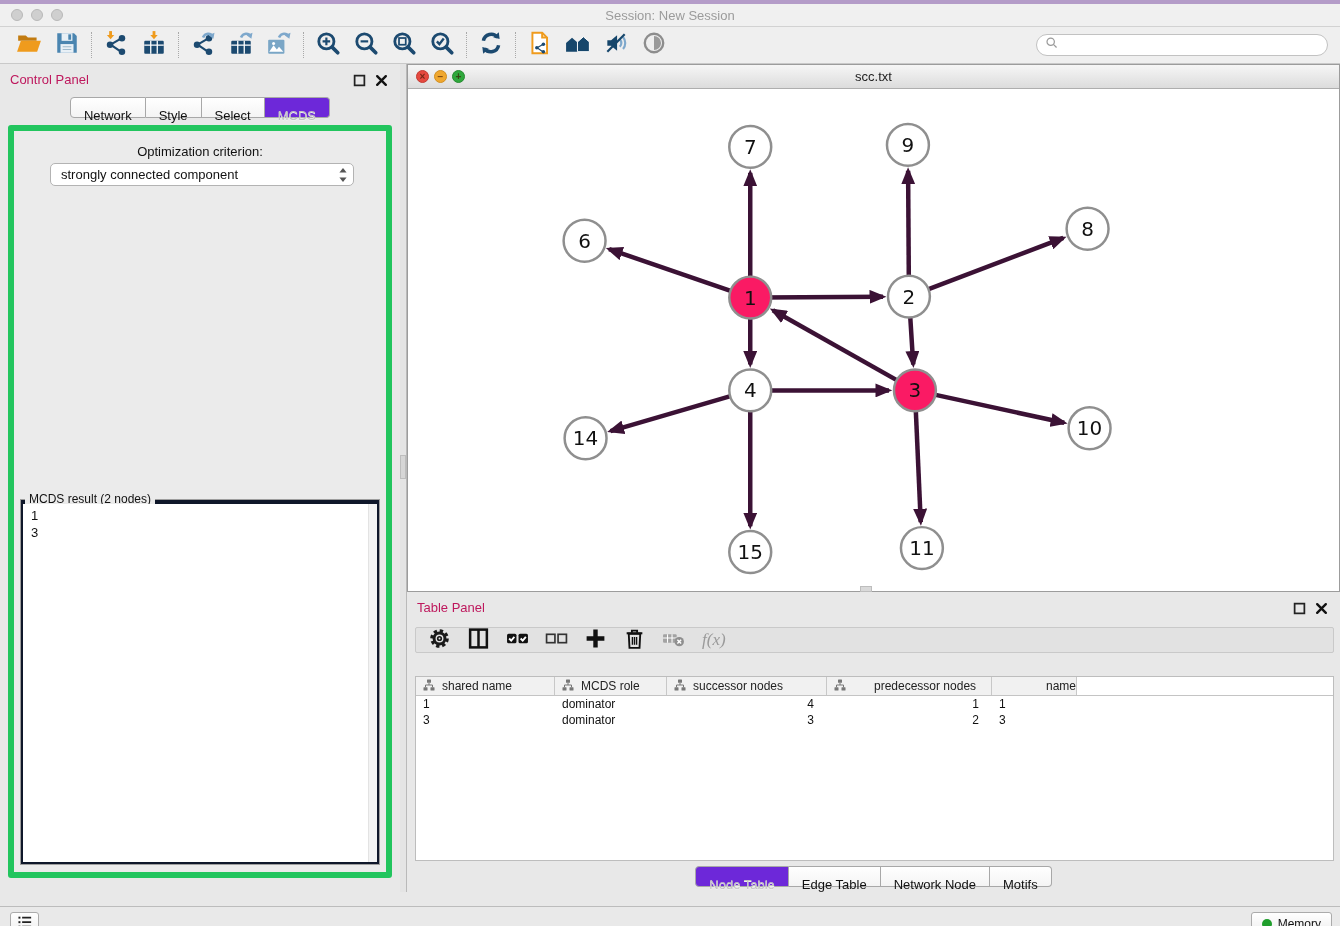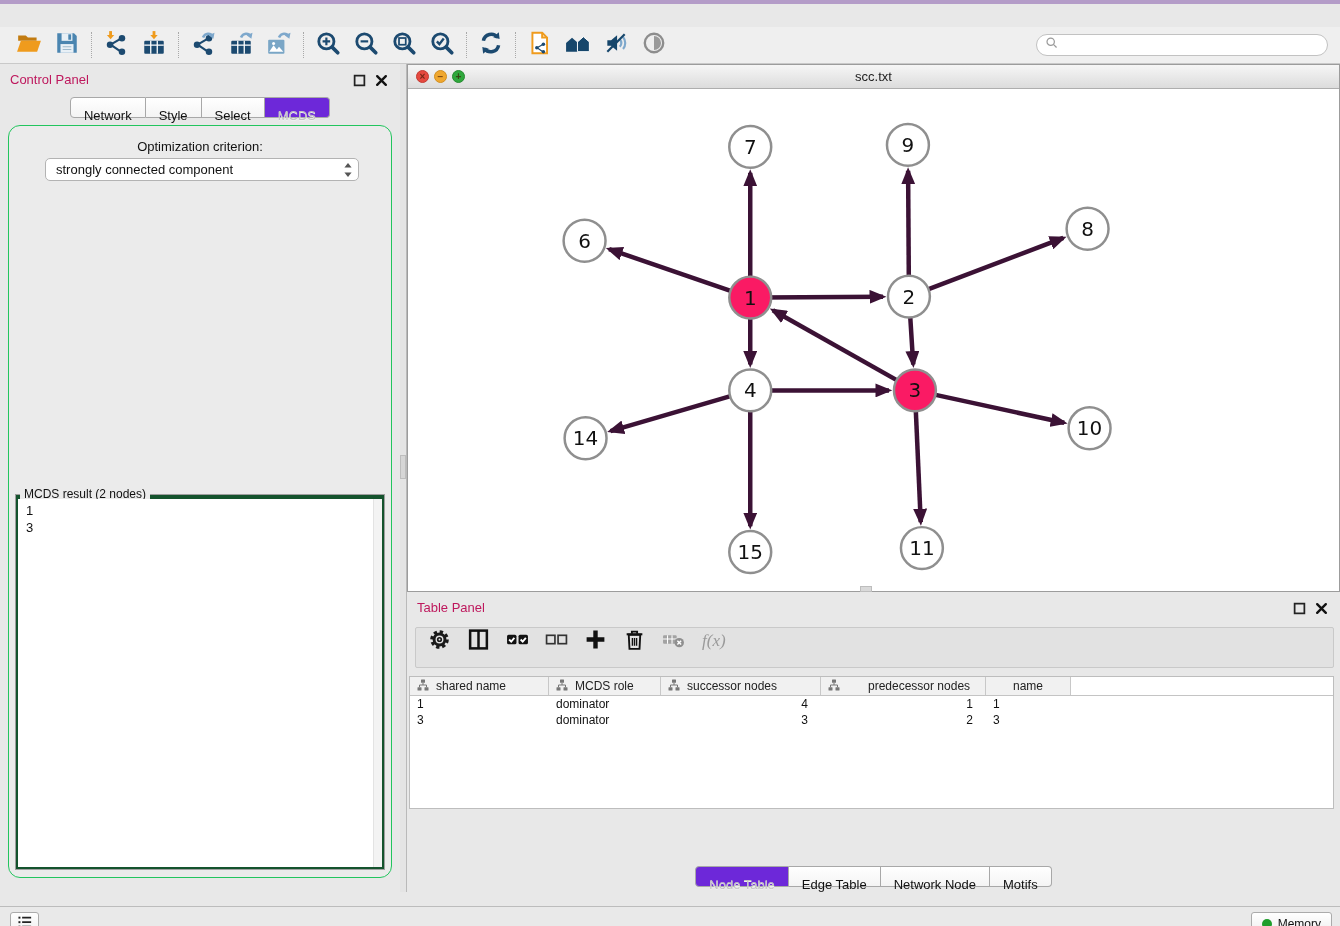--- a/index.html
+++ b/index.html
@@ -23,27 +23,27 @@
 .panel-title{position:absolute;top:8px;left:10px;font-size:13px;color:#be185d}
 .panel-controls{display:flex;gap:9px;position:absolute;top:9px;right:12px}
 .panel-ctl{width:13px;height:13px}
 .panel-ctl svg{width:13px;height:13px}
 .seg-tabs{display:flex;justify-content:center}
 .cp-tabs{position:absolute;top:33px;left:0;right:0}
 .tab{height:21px;line-height:19px;padding:8px 13px;font-size:13px;background:linear-gradient(#fff,#f4f4f4);border:1px solid #a8a8a8;border-left:none;color:#111;cursor:default}
 .tab:first-child{border-left:1px solid #a8a8a8;border-radius:4px 0 0 4px}
 .tab:last-child{border-radius:0 4px 4px 0}
 .tab.active{background:#6d28d9;color:#c3c3c3;text-shadow:0 1px 0 #efefef}
-.cp-inner{position:absolute;left:8px;right:8px;top:61px;bottom:14px;background:#ebebeb;border:1px solid #22c55e;border-radius:12px}
+.cp-inner{position:absolute;left:8px;right:8px;top:61px;bottom:14px;background:#ebebeb;border:6px solid #22c55e;border-radius:3px}
 .opt-label{position:absolute;top:13px;left:0;right:0;text-align:center;font-size:13px;color:#111}
 .dropdown{position:absolute;left:36px;right:32px;top:32px;height:23px;background:#fff;border:1px solid #b3b3b3;border-radius:5px;display:flex;align-items:center;font-size:13px;padding-left:10px;color:#111}
 .dropdown .stepper{margin-left:auto;margin-right:5px;width:10px;height:16px}
 .btn-row{position:absolute;top:65px;left:0;right:0;display:flex;justify-content:center;gap:14px}
 .push-btn{height:22px;padding:0 17px;font-size:13px;background:linear-gradient(#fff,#f0f0f0);border:1px solid #b0b0b0;border-radius:4px;color:#111;display:flex;align-items:center;cursor:default}
-.result-group{position:absolute;left:6px;right:6px;top:368px;bottom:7px;border:1px solid #9e9e9e;background:#14532d}
+.result-group{position:absolute;left:6px;right:6px;top:368px;bottom:7px;border:1px solid #9e9e9e;background:#0f172a}
 .result-legend{position:absolute;top:-8px;left:4px;background:#ebebeb;padding:0 4px;font-size:12px;color:#111}
 .result-area{position:absolute;left:2px;right:2px;top:4px;bottom:2px;background:#fff}
 .result-scroll{position:absolute;right:0;top:0;bottom:0;width:9px;background:#f3f3f3;border-left:1px solid #e3e3e3}
 .result-lines{padding:3px 8px;font-size:13px;line-height:17px;color:#111;white-space:pre}
 
 .v-splitter{position:absolute;left:400px;top:64px;width:7px;bottom:34px;background:#e4e4e4;border-right:1px solid #b9b9b9}
 .v-grip{position:absolute;left:0px;top:391px;width:6px;height:24px;background:#d6d6d6;border:1px solid #bdbdbd}
 
 .net-window{position:absolute;left:407px;top:64px;width:933px;height:528px;background:#fff;border:1px solid #9c9c9c}
 .net-titlebar{position:absolute;left:0;top:0;right:0;height:24px;background:linear-gradient(#f6f6f6,#dcdcdc);border-bottom:1px solid #aeaeae}
@@ -51,47 +51,55 @@
 .mac{width:13px;height:13px;border-radius:50%;font-size:10px;line-height:12px;text-align:center;color:rgba(60,20,0,.65);font-weight:bold;cursor:default}
 .mac.red{background:#e5493f;border:1px solid #c43a32}
 .mac.yellow{background:#f0a72e;border:1px solid #d18f1f}
 .mac.green{background:#2fa83c;border:1px solid #268a30}
 .net-title{position:absolute;left:0;right:0;top:4px;text-align:center;font-size:13px;color:#222}
 .net-canvas{position:absolute;left:0;top:24px;right:0;bottom:0;background:#fff}
 #graph{width:100%;height:100%;display:block}
 .canvas-grip{position:absolute;left:452px;bottom:-1px;width:12px;height:6px;background:#d9d9d9;border:1px solid #bdbdbd}
 
 .table-panel{position:absolute;left:407px;top:592px;width:933px;bottom:34px;background:#e8e8e8}
-.tp-toolbar{position:absolute;left:8px;right:6px;top:35px;height:41px;background:#e2e2e2;border:1px solid #c9c9c9;border-radius:2px;display:flex;align-items:flex-start;gap:16px;padding-left:12px}
+.tp-toolbar{position:absolute;left:8px;right:6px;top:35px;height:26px;background:#e2e2e2;border:1px solid #c9c9c9;border-radius:2px;display:flex;align-items:center;gap:16px;padding-left:12px}
 .tp-btn{display:flex;align-items:center;justify-content:center;cursor:default}
 .tp-btn svg{width:23px;height:23px}
 .tp-btn.wide svg{width:36px;height:23px}
-.tp-table{position:absolute;left:2px;right:6px;top:84px;height:133px;background:#fff;border:1px solid #bdbdbd;overflow:hidden}
+.tp-table{position:absolute;left:8px;right:6px;top:84px;height:185px;background:#fff;border:1px solid #bdbdbd;overflow:hidden}
 .thead{display:flex;height:19px;border-bottom:1px solid #c4c4c4;font-size:12px}
 .th{background:#f1f1f1;border-right:1px solid #c8c8c8;display:flex;align-items:center;padding-left:7px;gap:7px;color:#222;flex:none}
-.th.center{justify-content:center;padding-left:0}
+.th.center{justify-content:flex-end;padding-left:0}
 .th svg{width:12px;height:12px;flex:none}
 .th-filler{flex:1;background:#fff}
 .tr{display:flex;height:16px;font-size:12px;color:#111}
 .td{display:flex;align-items:center;padding:0 7px;flex:none;overflow:hidden}
 .td.right{justify-content:flex-end;padding-right:13px}
 .tp-tabs{position:absolute;left:0;right:0;top:274px}
 
 .status-bar{position:absolute;left:0;bottom:0;right:0;height:20px;background:#e9e9e9;border-top:1px solid #bcbcbc}
 .sb-left-btn{position:absolute;left:10px;top:5px;width:29px;height:24px;background:linear-gradient(#fff,#ededed);border:1px solid #ababab;border-radius:3px;display:flex;align-items:center;justify-content:center}
 .sb-left-btn svg{width:18px;height:18px}
 .sb-memory{position:absolute;right:8px;top:5px;height:24px;padding:0 10px;background:linear-gradient(#fff,#ededed);border:1px solid #ababab;border-radius:3px;display:flex;align-items:center;gap:6px;font-size:12px;color:#111}
 .mem-dot{width:10px;height:10px;border-radius:50%;background:#1f9e2c}
 </style>
 </head>
 <body>
 
 <div id="app">
   <div class="top-strip"></div>
 
+  <div class="titlebar">
+    <div class="traffic">
+      <div class="t-dot"></div>
+      <div class="t-dot"></div>
+      <div class="t-dot"></div>
+    </div>
+    <div class="title-text">Session: New Session</div>
+  </div>
 
   <div class="toolbar">
     <div id="toolbar-groups" style="display:flex;align-items:center">
         <div class="tb-btn">
           <span><svg viewBox="0 0 24 24">
               <path d="M2 5h7l2 2h8v3H2z" fill="#c27b10"></path>
               <path d="M1 20l3.5-10H23l-3.5 10z" fill="#ef9b1d"></path>
             </svg></span>
         </div>
         <div class="tb-btn">

